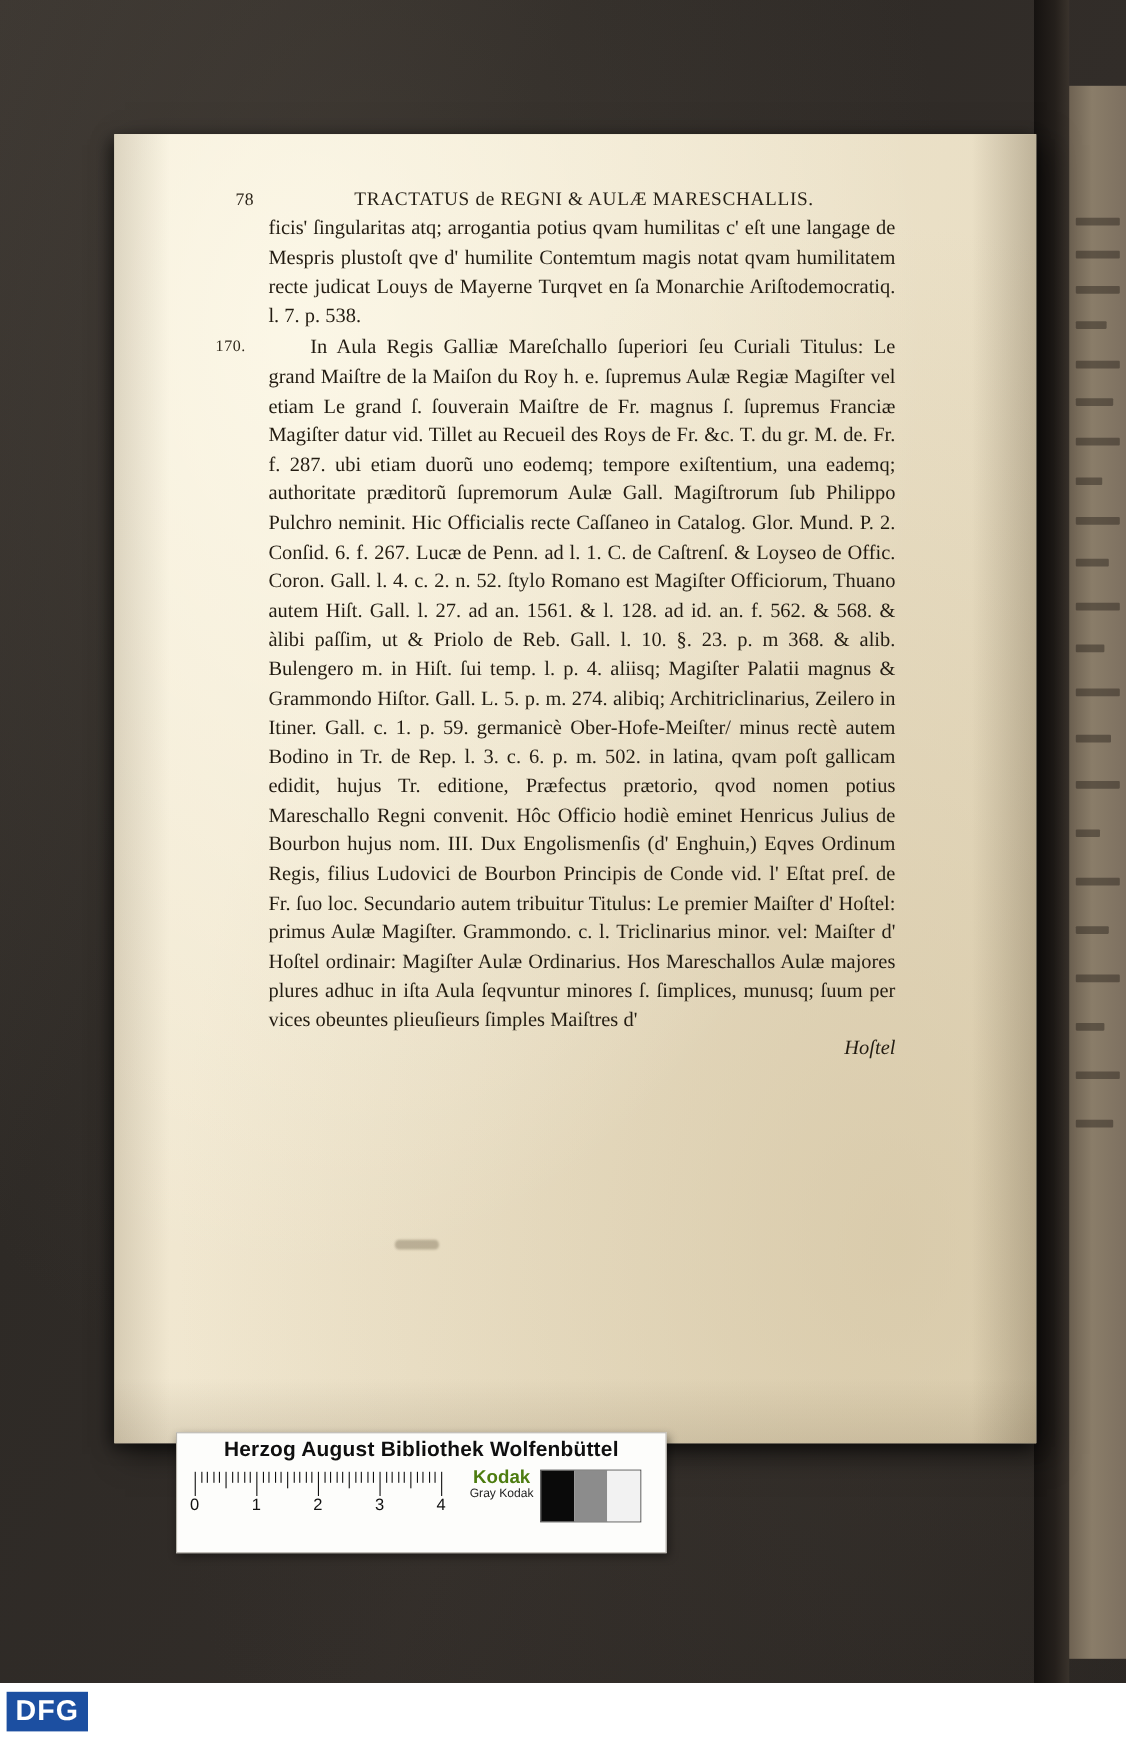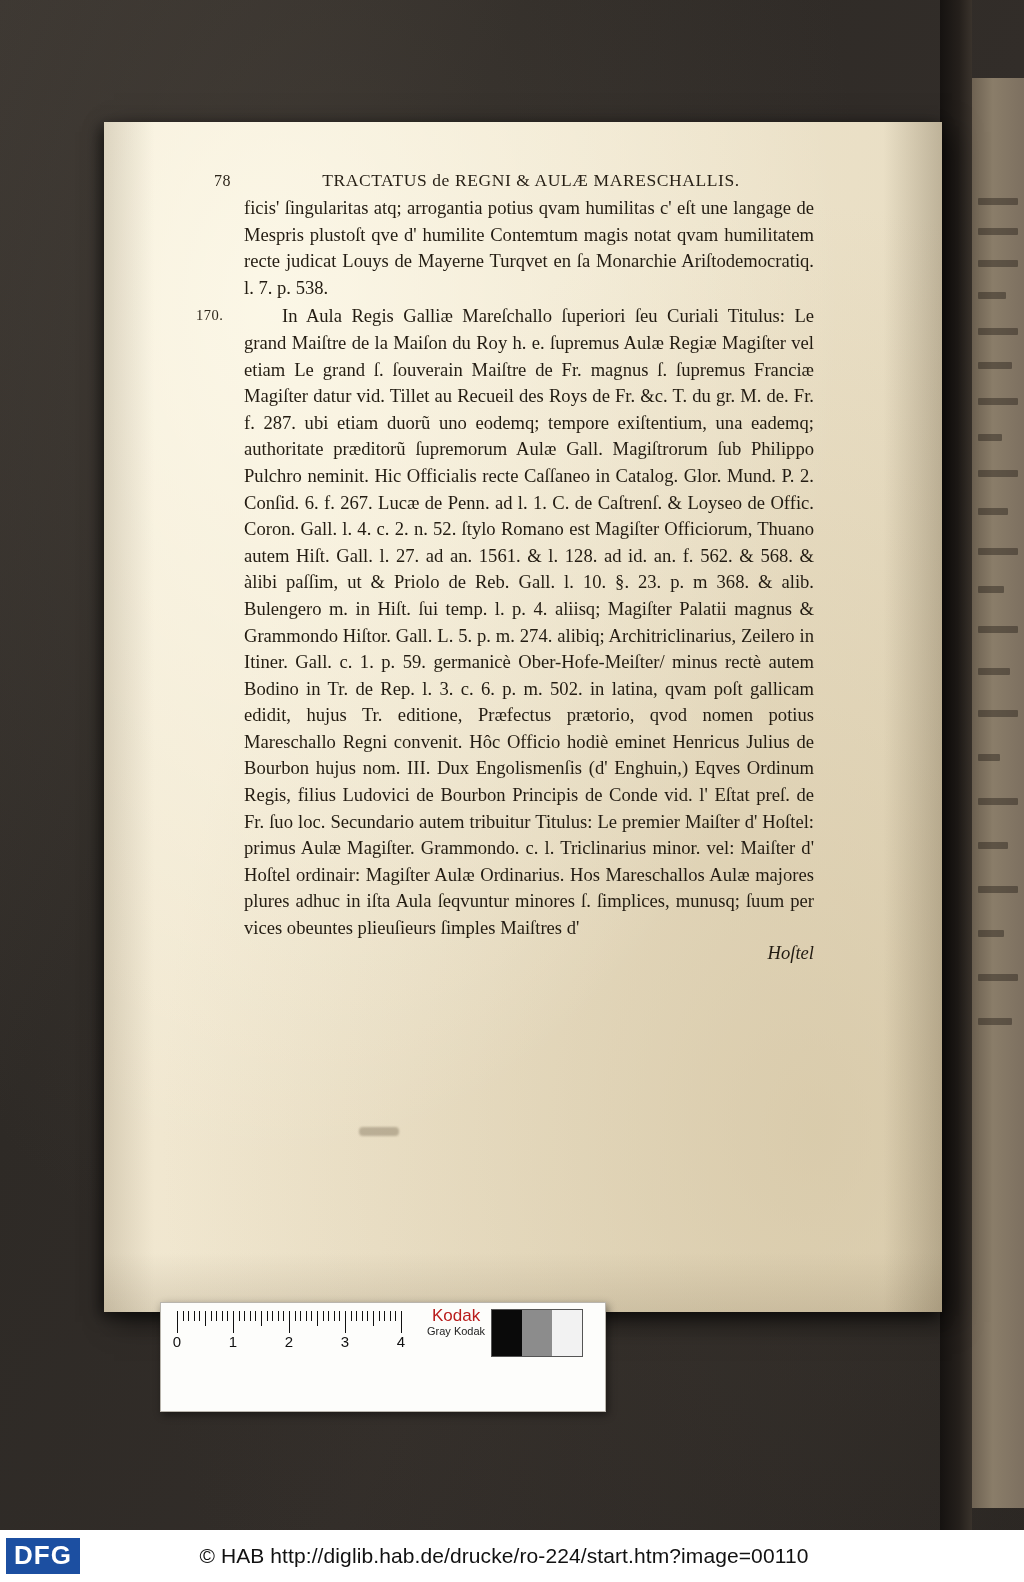--- a/index.html
+++ b/index.html
@@ -199,21 +199,21 @@
   .ruler-nums span {
     position: absolute;
     top: 0;
     transform: translateX(-50%);
   }
   .kodak-wrap {
     margin-left: 8px;
     text-align: center;
     font-family: "Liberation Sans", sans-serif;
   }
-  .kodak-name { font-weight: normal; font-size: 17px; color: #b91c1c; line-height: 18px; }
+  .kodak-name { font-weight: bold; font-size: 17px; color: #4d7c0f; line-height: 18px; }
   .kodak-sub { font-size: 11px; color: #222; line-height: 12px; }
   .gray-patches {
     display: flex;
     margin-left: 6px;
     margin-top: 2px;
     border: 1px solid #555;
   }
   .gray-patches div { width: 30px; height: 46px; }
 
   
@@ -298,20 +298,21 @@
           <span class="tail">Hoſtel</span>
         </div>
     </div>
 
   </div>
 
   <div class="smudge"></div>
 </div>
 
 <div class="target-card">
+  <div class="target-title">Herzog August Bibliothek Wolfenbüttel</div>
   <div class="target-body">
 
     <div class="ruler">
       <div class="ruler-ticks" id="ruler-ticks">
           <i style="left: 8px; height: 22px;"></i>
           <i style="left: 13.6px; height: 10px;"></i>
           <i style="left: 19.2px; height: 10px;"></i>
           <i style="left: 24.8px; height: 10px;"></i>
           <i style="left: 30.4px; height: 10px;"></i>
           <i style="left: 36px; height: 15px;"></i>
@@ -369,15 +370,14 @@
       <div style="background:#0a0a0a"></div>
       <div style="background:#8c8c8c"></div>
       <div style="background:#f2f2f2"></div>
     </div>
 
   </div>
 </div>
 
 <div class="footer-bar">
   <div class="dfg-logo">DFG</div>
-  <div class="footer-text">© HAB http://diglib.hab.de/drucke/ro-224/start.htm?image=00110</div>
   <div class="footer-spacer"></div>
 </div>
 
 </body></html>

